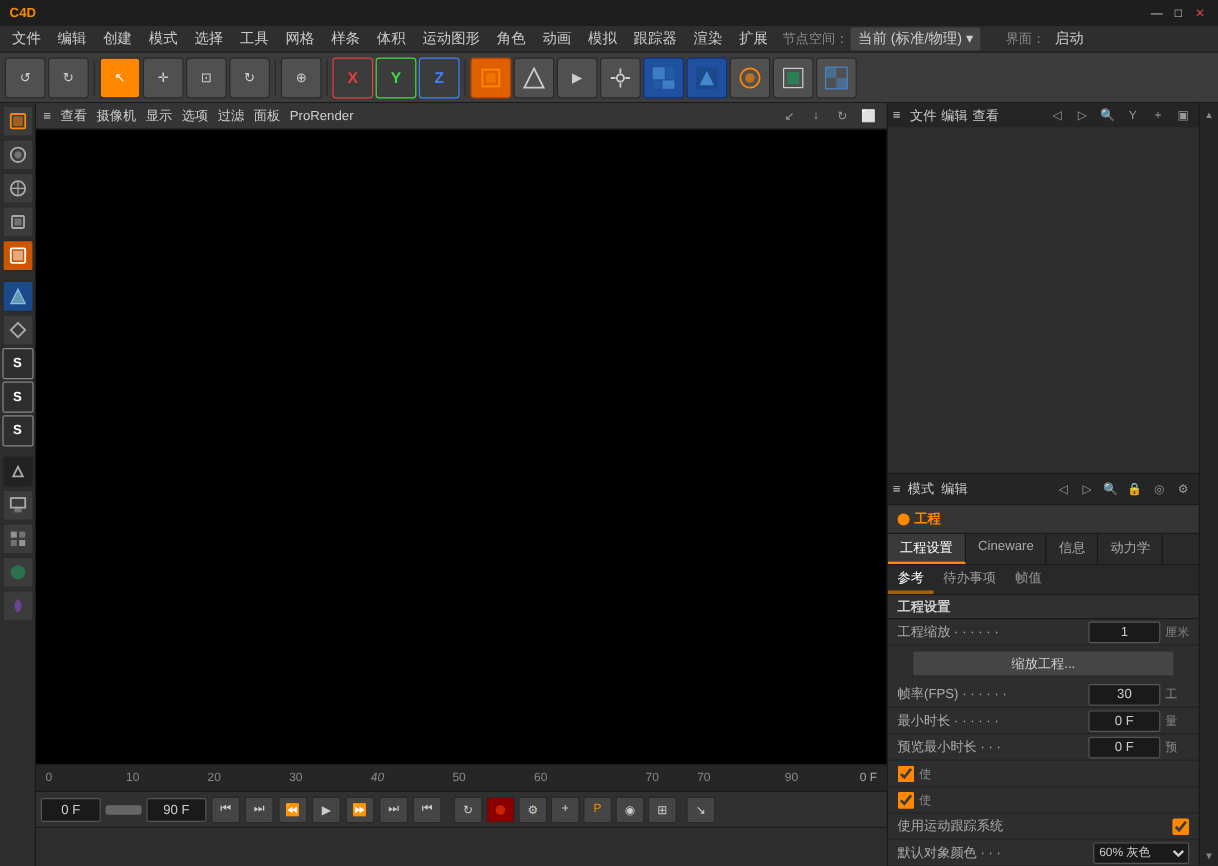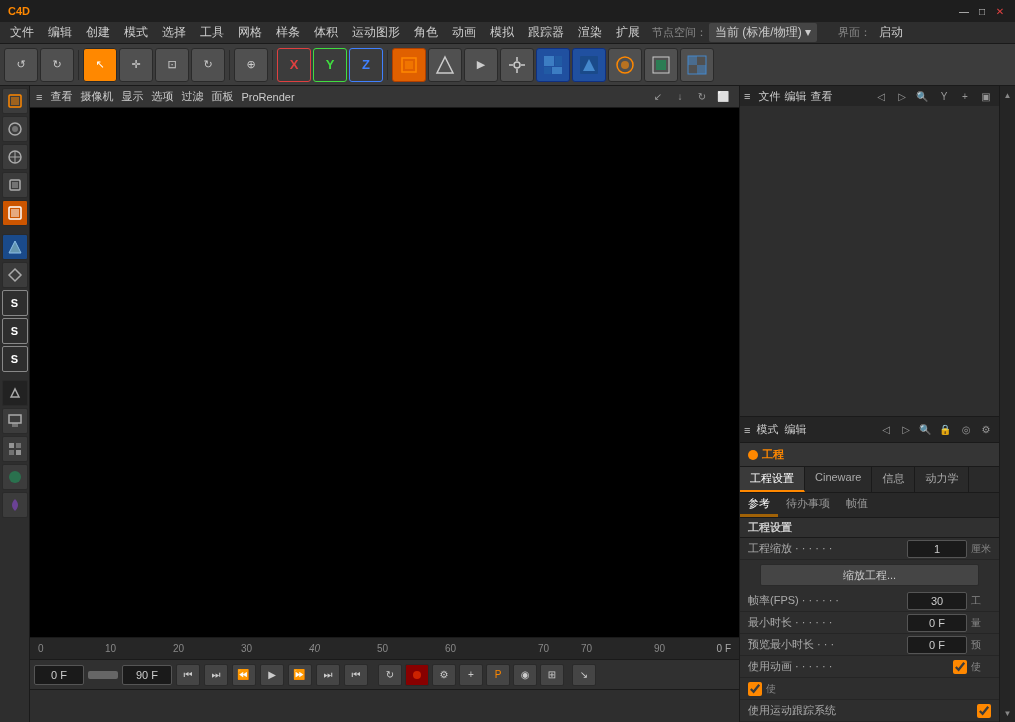--- a/index.html
+++ b/index.html
@@ -714,35 +714,42 @@
         </div>
 
         <div class="props-row">
           <span class="props-key">预览最小时长 · · ·</span>
           <input class="props-input" value="0 F" style="">
           <span style="color:#888; font-size:10px; margin-left:4px; width:20px;">预</span>
         </div>
 
 
         <div class="props-row">
-          <span class="props-key">使用动画 · · · · · ·</span>
           <input type="checkbox" class="props-checkbox" checked="" style="">
           <span style="color:#888; font-size:10px; margin-left:4px; width:20px;">使</span>
         </div>
 
         <div class="props-row">
           <input type="checkbox" class="props-checkbox" checked="" style="">
           <span style="color:#888; font-size:10px; margin-left:4px; width:20px;">使</span>
         </div>
 
         <div class="props-row">
           <span class="props-key">使用运动跟踪系统</span>
           <input type="checkbox" class="props-checkbox" checked="" style="">
         </div>
 
+        <div class="props-row">
+          <span class="props-key">默认对象颜色 · · ·</span>
+          <select class="props-select">
+            <option>60% 灰色</option>
+            <option>随机颜色</option>
+            <option>图层颜色</option>
+          </select>
+        </div>
       </div>
     </div>
   </div>
 
   <div id="far-right">
     <div class="fr-btn">▲</div>
     <div style="flex:1; background:#333;"></div>
     <div class="fr-btn">▼</div>
   </div>
 

